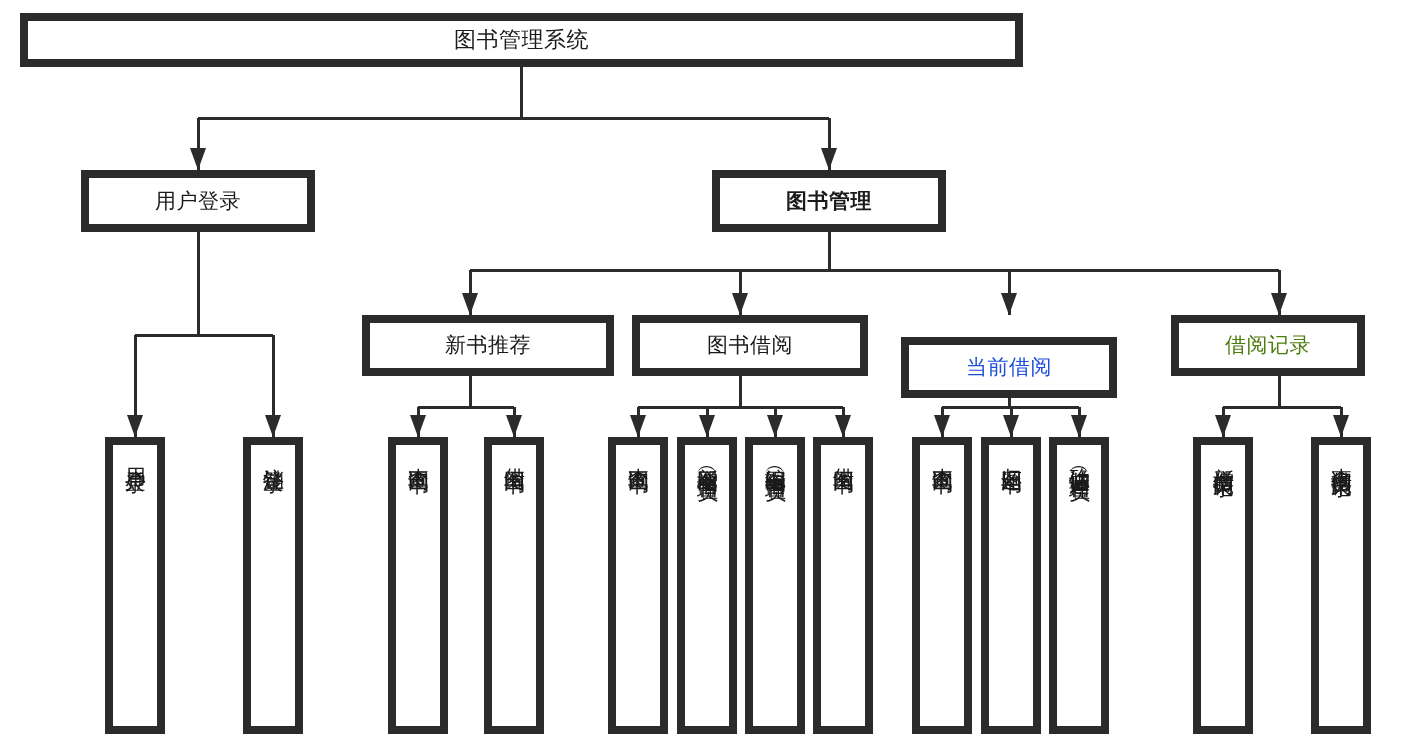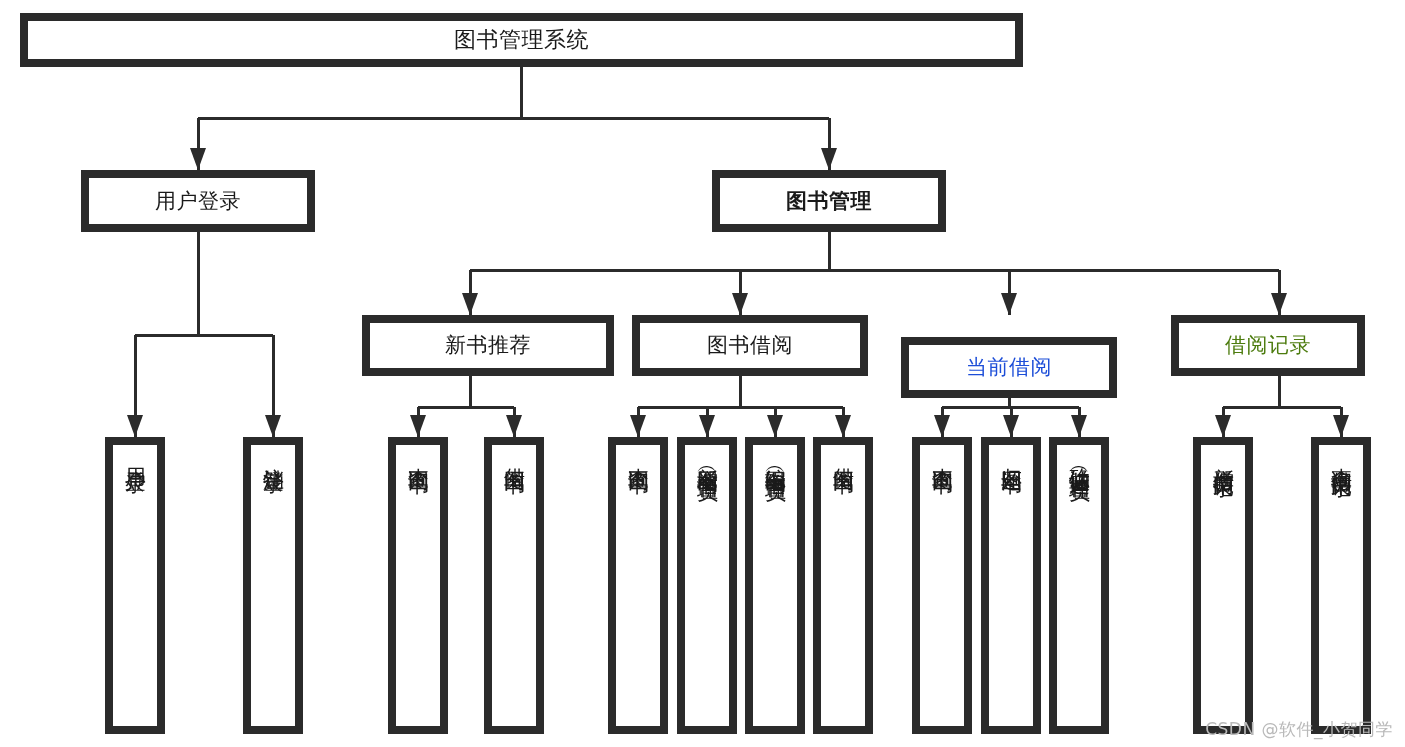--- a/index.html
+++ b/index.html
@@ -184,14 +184,13 @@
         <span class="label">确认归还（管理员）</span>
       </div>
       <div class="node vert" style="left: 1193px; top: 437px; width: 60px; height: 297px; border-color: rgb(43, 43, 43); background: rgb(255, 255, 255); color: rgb(26, 26, 26);">
         <span class="label">新增借阅记录</span>
       </div>
       <div class="node vert" style="left: 1311px; top: 437px; width: 60px; height: 297px; border-color: rgb(43, 43, 43); background: rgb(255, 255, 255); color: rgb(26, 26, 26);">
         <span class="label">查询借阅记录</span>
       </div>
     </div>
 
-  <div class="watermark">CSDN @软件_小贺同学</div>
 </div>
 
 </body></html>

